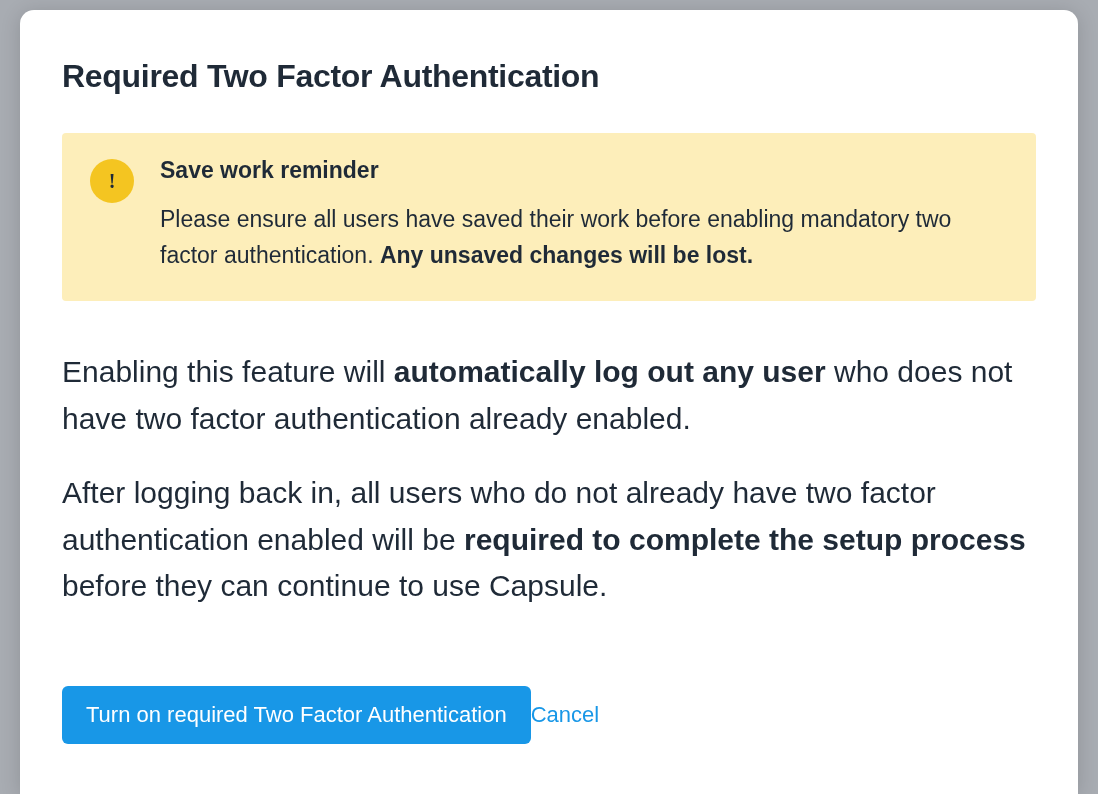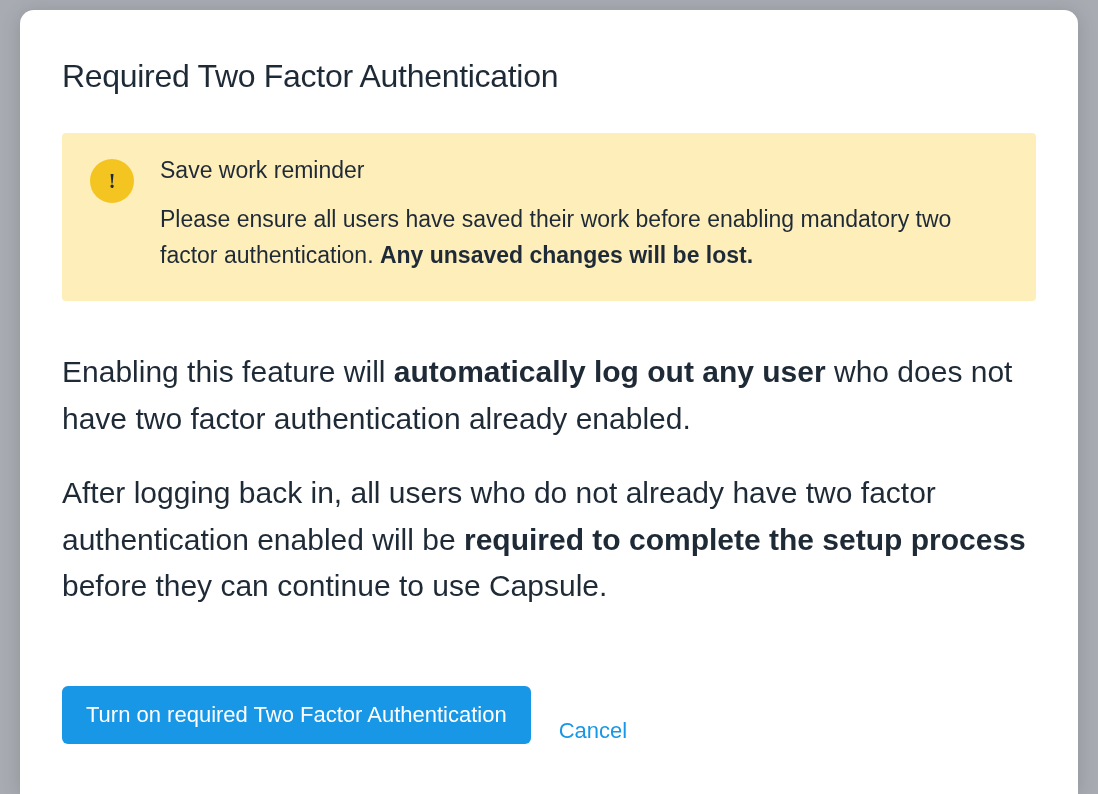--- a/index.html
+++ b/index.html
@@ -33,21 +33,21 @@
       right: 20px;
       bottom: 0;
       background: #ffffff;
       border-radius: 14px 14px 0 0;
       padding: 48px 42px 40px 42px;
       box-shadow: 0 2px 20px rgba(0,0,0,0.15);
     }
     
     .modal-title {
       font-size: 32px;
-      font-weight: 400;
+      font-weight: 700;
       color: #1f2a37;
       letter-spacing: -0.3px;
       margin-bottom: 38px;
     }
     
     .alert-box {
       background: #fdeeba;
       border-radius: 4px;
       padding: 24px 28px 28px 28px;
       display: flex;
@@ -74,21 +74,21 @@
       color: #1f2a37;
       font-family: Georgia, serif;
     }
     
     .alert-content {
       flex: 1;
     }
     
     .alert-title {
       font-size: 23px;
-      font-weight: 400;
+      font-weight: 700;
       color: #1f2a37;
       margin-bottom: 18px;
     }
     
     .alert-text {
       font-size: 23px;
       line-height: 1.55;
       color: #1f2a37;
       font-weight: 400;
       margin-top: 12px;
@@ -104,22 +104,21 @@
       color: #1f2a37;
       margin-bottom: 28px;
     }
     
     .body-text-bold {
       font-weight: 700;
     }
     
     .button-row {
       display: flex;
-      align-items: flex-end;
-      gap: 28px;
+      align-items: center;
       margin-top: 76px;
     }
     
     .btn-primary {
       background: #1897e7;
       color: #ffffff;
       border: none;
       border-radius: 6px;
       padding: 16px 24px;
       font-size: 22px;

